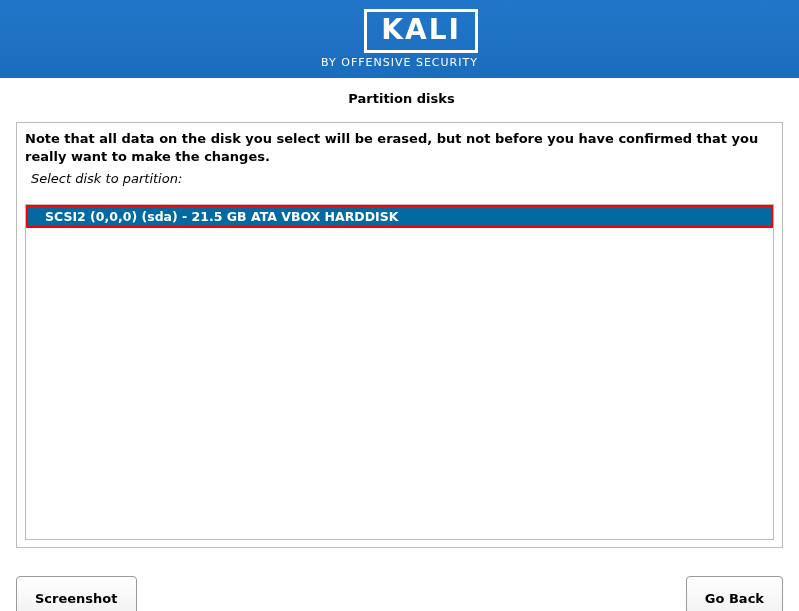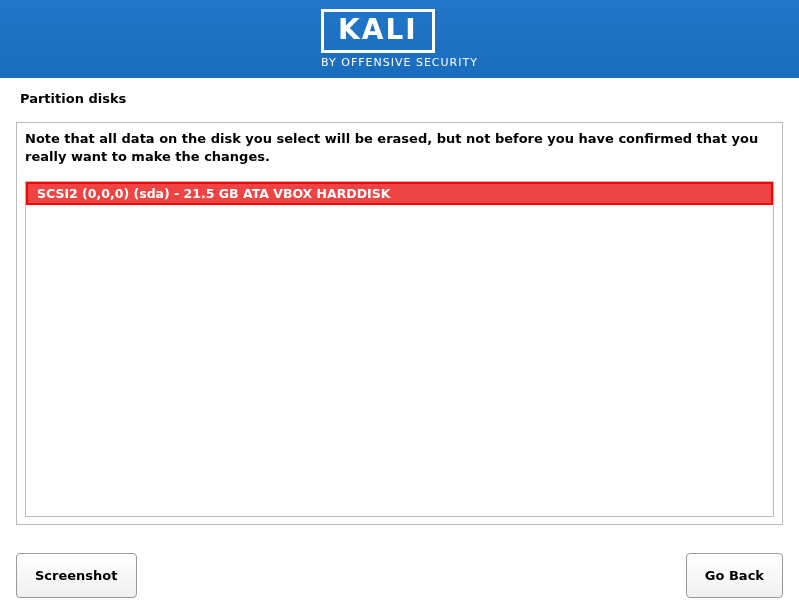--- a/index.html
+++ b/index.html
@@ -20,21 +20,21 @@
       background: linear-gradient(to bottom, #2276c9, #1a6cbd);
       height: 78px;
       display: flex;
       justify-content: center;
       align-items: center;
     }
     
     .kali-logo {
       display: flex;
       flex-direction: column;
-      align-items: flex-start;
+      align-items: flex-end;
     }
     
     .kali-box {
       border: 3px solid #ffffff;
       padding: 4px 14px 6px 14px;
       margin-bottom: 3px;
     }
     
     .kali-text {
       color: #ffffff;
@@ -53,55 +53,56 @@
     .main-content {
       padding: 13px 16px 10px 16px;
     }
     
     .page-title {
       font-size: 13px;
       font-weight: bold;
       color: #000000;
       margin-bottom: 16px;
       margin-left: 4px;
+      text-align: center;
     }
     
     .content-box {
       border: 1px solid #bbbbbb;
       padding: 7px 8px;
     }
     
     .warning-text {
       font-size: 13px;
       font-weight: bold;
       color: #000000;
       line-height: 1.35;
-      margin-bottom: 16px;
+      margin-bottom: 6px;
     }
     
     .prompt-text {
       font-size: 13px;
       font-style: italic;
       color: #000000;
       margin-left: 6px;
       margin-bottom: 18px;
     }
     
     .disk-list {
       border: 1px solid #bbbbbb;
       height: 336px;
     }
     
     .disk-item {
-      background: #ef4444;
+      background: #0369a1;
       border: 2px solid #ff0000;
       color: #ffffff;
       font-size: 12.5px;
       font-weight: bold;
-      padding: 2px 9px;
+      padding: 2px 17px;
       cursor: pointer;
     }
     
     .button-bar {
       display: flex;
       justify-content: space-between;
       padding: 0 16px;
       margin-top: 18px;
     }
     
@@ -133,20 +134,21 @@
     </div>
     <div class="kali-tagline">BY OFFENSIVE SECURITY</div>
   </div>
 </div>
 
 <div class="main-content">
   <div class="page-title">Partition disks</div>
 
   <div class="content-box">
     <div class="warning-text">Note that all data on the disk you select will be erased, but not before you have confirmed that you really want to make the changes.</div>
+    <div class="prompt-text">Select disk to partition:</div>
 
     <div class="disk-list">
       <div class="disk-item">SCSI2 (0,0,0) (sda) - 21.5 GB ATA VBOX HARDDISK</div>
     </div>
   </div>
 </div>
 
 <div class="button-bar">
   <div>
     <button class="btn">Screenshot</button>

